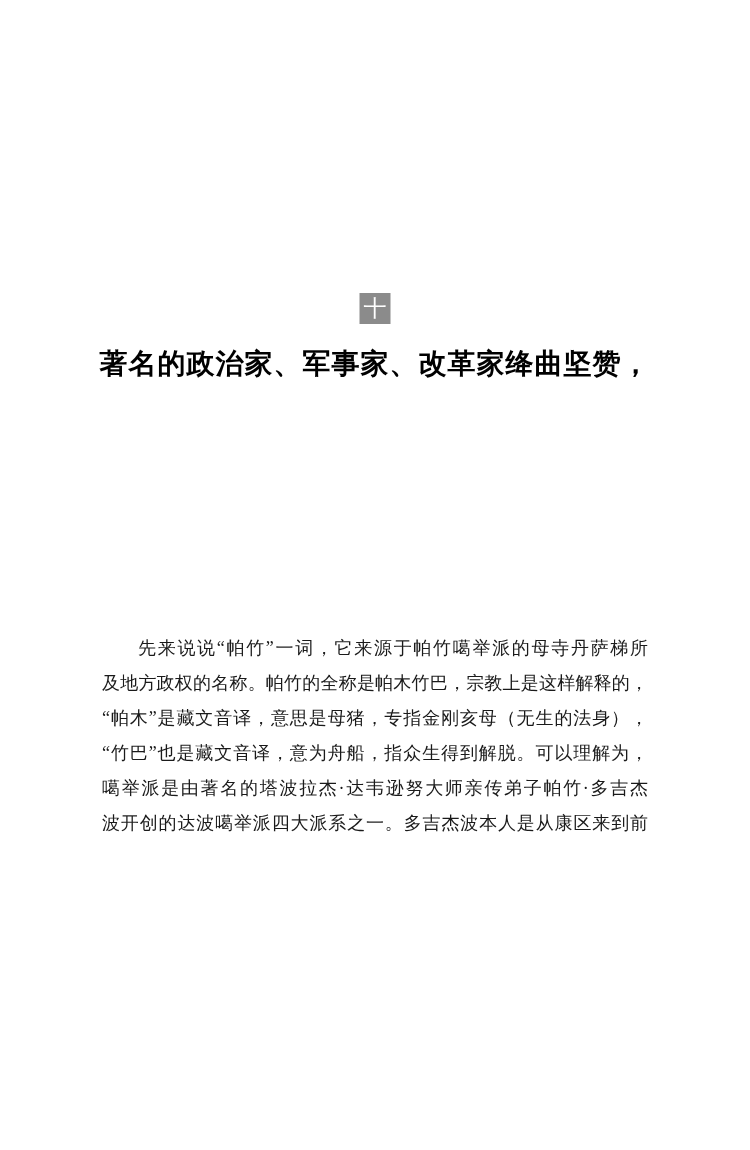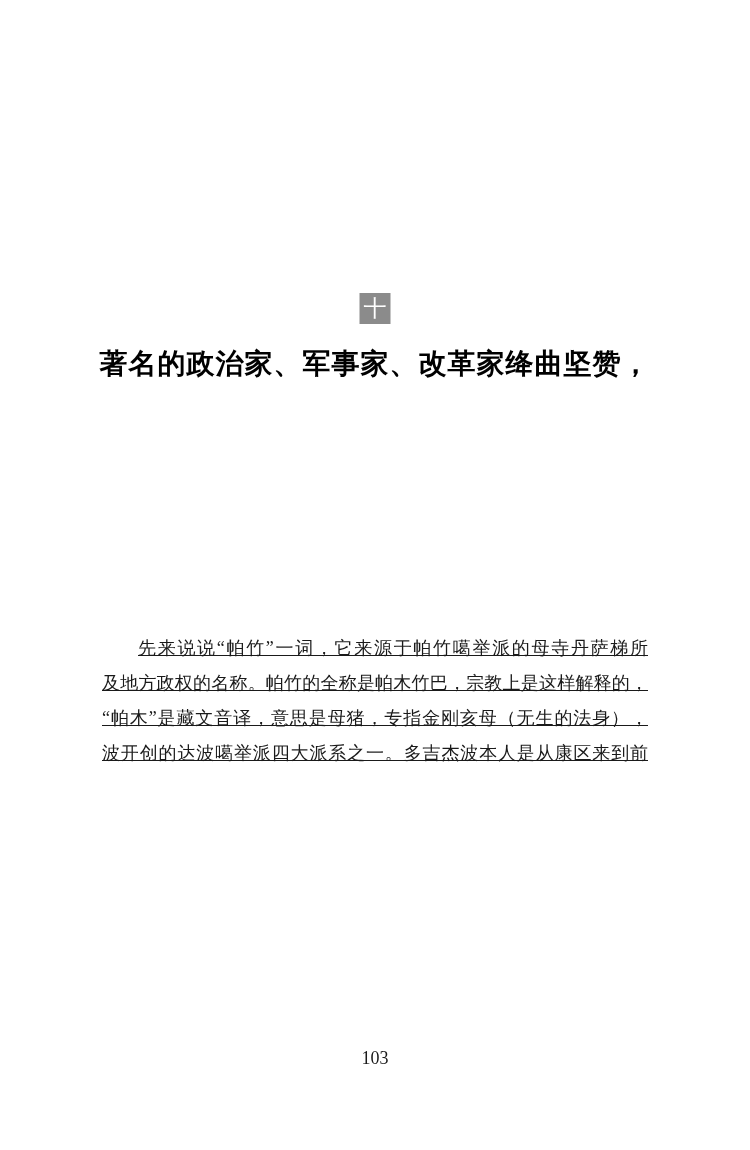--- a/index.html
+++ b/index.html
@@ -52,21 +52,20 @@
     width: 546px;
     font-size: 18px;
     color: #1a1a1a;
   }
   .body-line {
     height: 35px;
     line-height: 35px;
     white-space: nowrap;
     text-align: justify;
     text-align-last: justify;
-    text-decoration: underline;
   }
   .body-line.indent { text-indent: 2em; }
   .body-line.para-end { text-align-last: left; }
   .page-number {
     position: absolute;
     top: 1048px;
     left: 0;
     width: 100%;
     text-align: center;
     font-size: 18px;
@@ -83,18 +82,19 @@
   </div>
 
   <h1 class="chapter-title">
     <span class="title-line">著名的政治家、军事家、改革家绛曲坚赞，</span>
   </h1>
 
   <div class="body-text">
     <div class="body-line indent">先来说说“帕竹”一词，它来源于帕竹噶举派的母寺丹萨梯所</div>
     <div class="body-line">及地方政权的名称。帕竹的全称是帕木竹巴，宗教上是这样解释的，</div>
     <div class="body-line">“帕木”是藏文音译，意思是母猪，专指金刚亥母（无生的法身），</div>
+    <div class="body-line">“竹巴”也是藏文音译，意为舟船，指众生得到解脱。可以理解为，</div>
+    <div class="body-line">噶举派是由著名的塔波拉杰·达韦逊努大师亲传弟子帕竹·多吉杰</div>
     <div class="body-line">波开创的达波噶举派四大派系之一。多吉杰波本人是从康区来到前</div>
   </div>
 
-  <div class="page-number">103</div>
 
 </div>
 
 </body></html>

